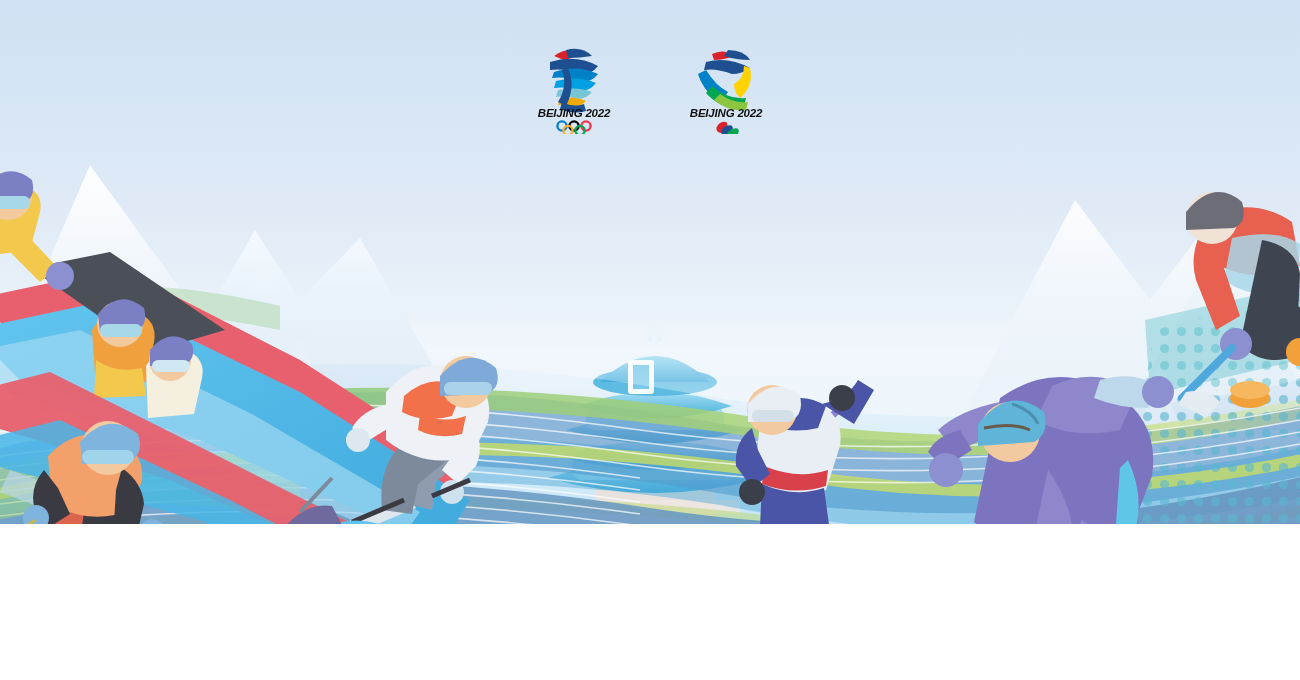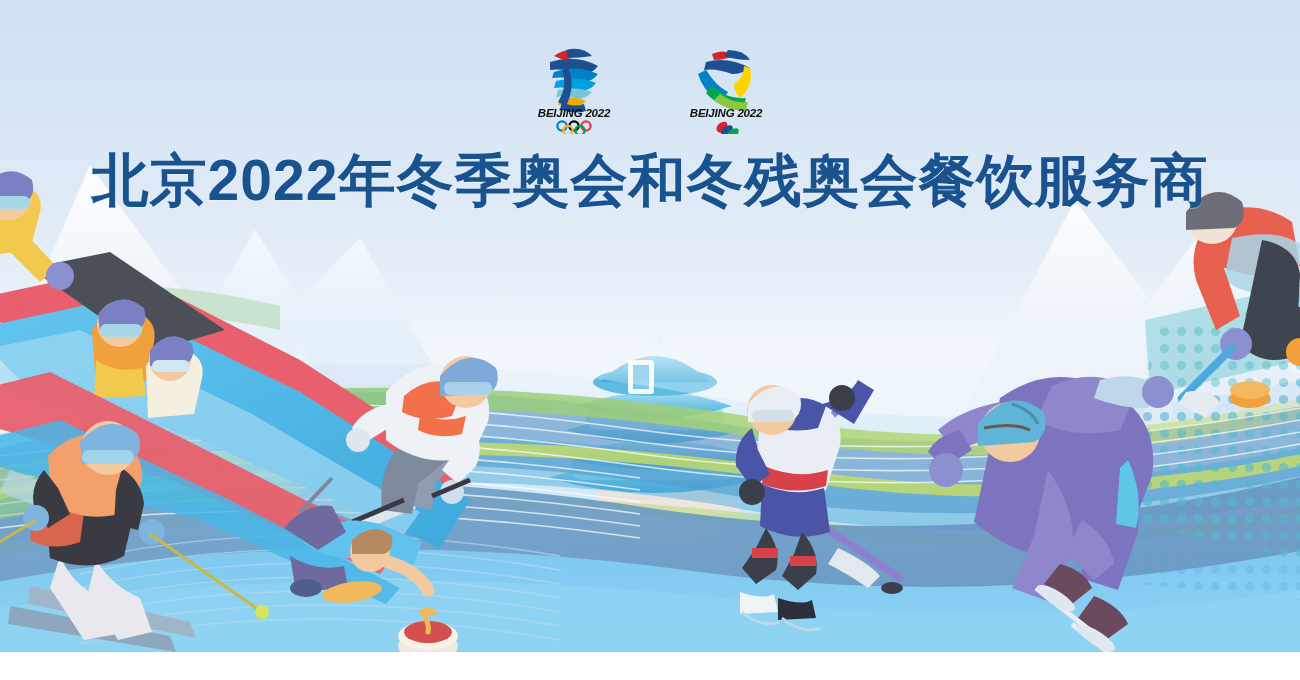--- a/index.html
+++ b/index.html
@@ -1,21 +1,21 @@
 <!DOCTYPE html>
 <html><head>
 <meta charset="utf-8">
 <style>
   html,body{margin:0;padding:0;background:#fff;}
   body{font-family:"Liberation Sans",sans-serif;}
 
   #banner{
     position:relative;
     width:1300px;
-    height:652px;
+    height:524px;
     overflow:hidden;
     background:linear-gradient(180deg,#cfe1f3 0%, #d6e6f5 18%, #e4eff9 34%, #eaf4fb 48%, #dcedf8 60%, #9fd6f2 78%, #8ed2f2 100%);
   }
   #banner *{box-sizing:border-box;}
   .layer{position:absolute;inset:0;}
   .svgfull{position:absolute;left:0;top:0;width:1300px;height:680px;display:block;}
 
   
   #logo-row{
     position:absolute;
@@ -390,15 +390,14 @@
 
         <g>
           <path d="M44 89 q9 -4 7 5 q-2 7 -9 4 q-4 -4 2 -9 Z" fill="#d8232a"></path>
           <path d="M50 92 q9 -3 6 6 q-3 7 -10 3 q-3 -5 4 -9 Z" fill="#1d4f91"></path>
           <path d="M56 95 q9 -3 6 5 q-3 6 -10 3 q-3 -4 4 -8 Z" fill="#00a651"></path>
         </g>
       </svg>
     </div>
   </div>
 
-  <div id="title">北京2022年冬季奥会和冬残奥会餐饮服务商</div>
 
 </div>
 
 </body></html>

